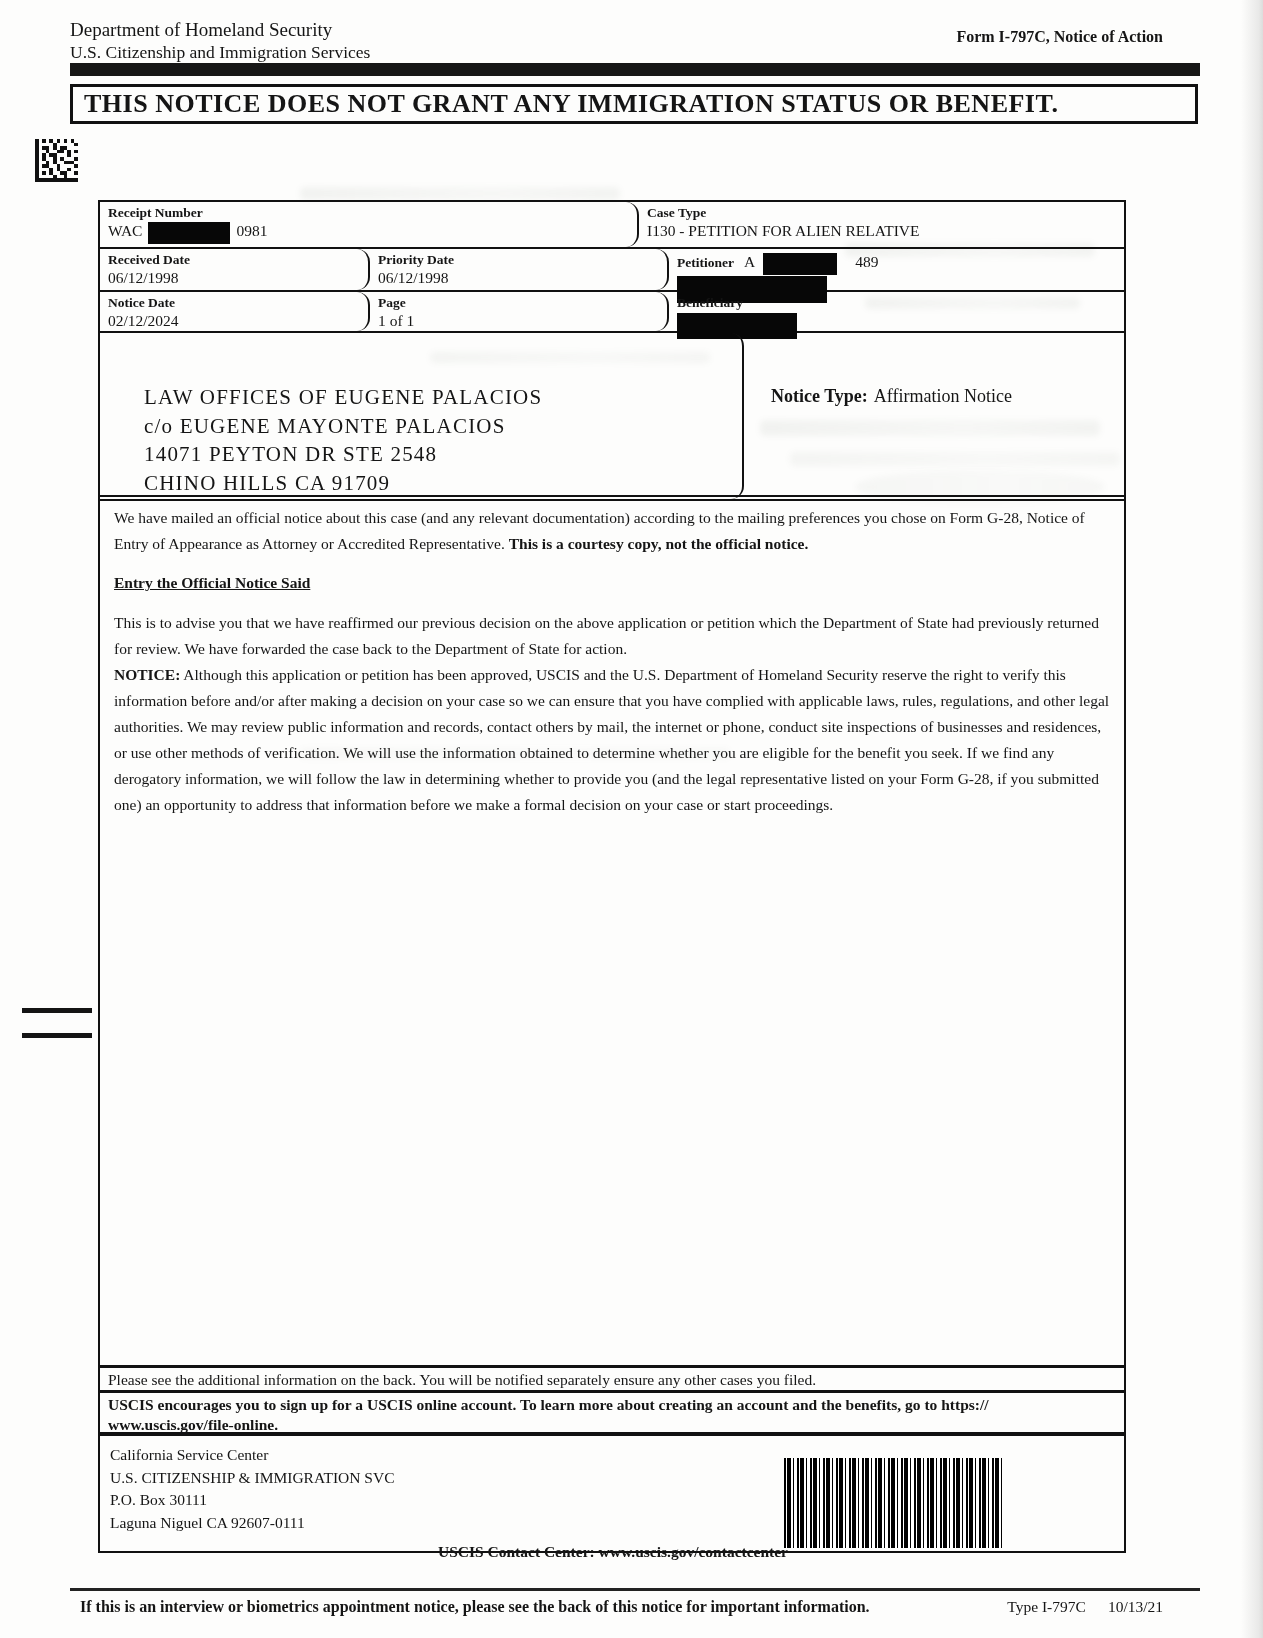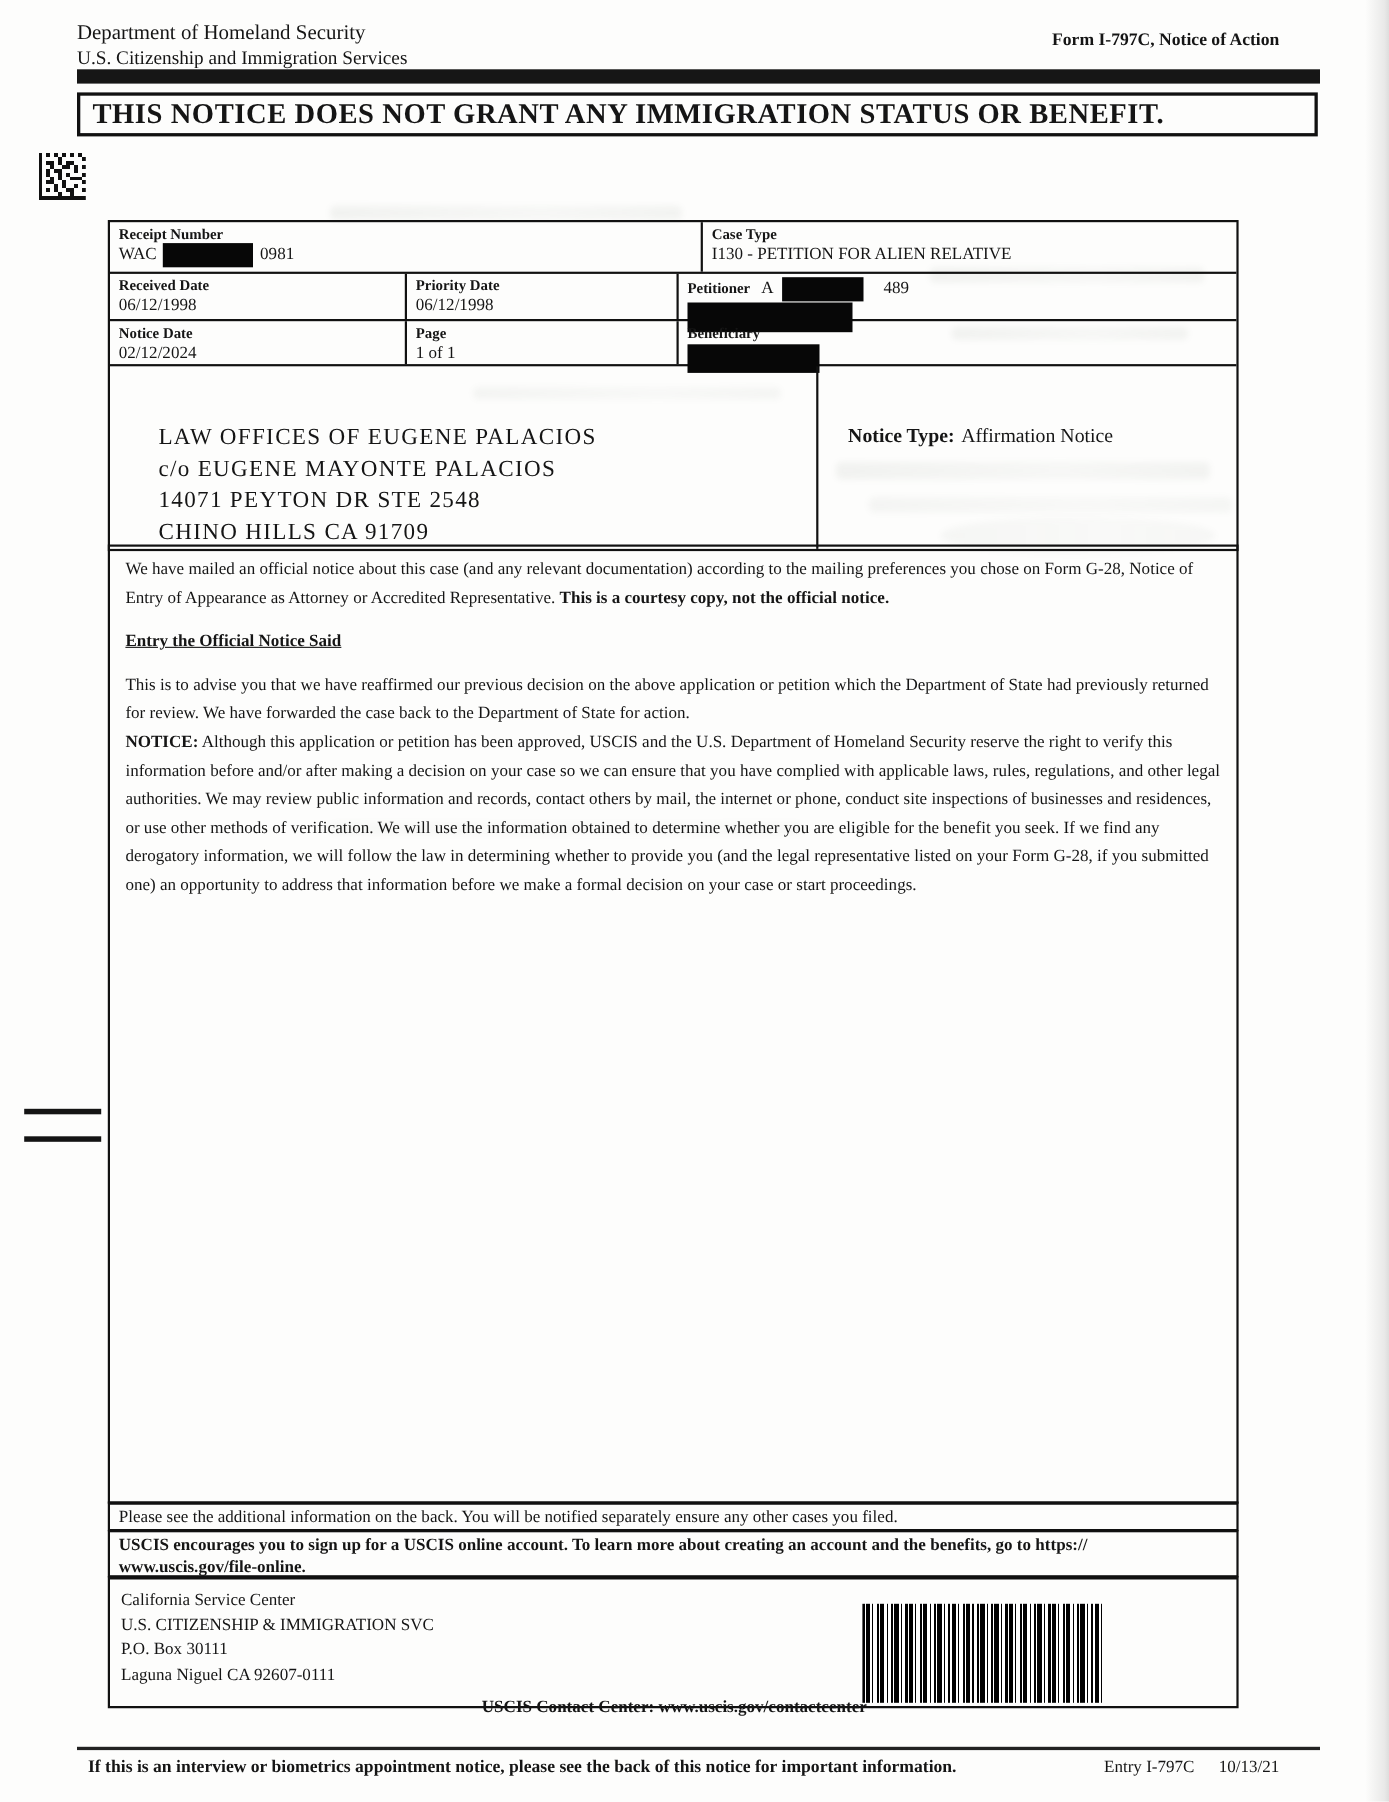--- a/index.html
+++ b/index.html
@@ -56,28 +56,28 @@
   
   .dmatrix{ position:absolute; left:35px; top:139px; width:43px; height:43px; }
 
   
   .case-table{
     position:absolute; left:98px; top:200px; width:1028px;
     border:2px solid #111; background:transparent;
   }
   .tr{ display:flex; }
   .tr + .tr{ border-top:2px solid #111; }
-  .td{ padding:3px 8px 2px 8px; position:relative; }
+  .td{ padding:3px 8px 2px 8px; position:relative;border-radius:13px; }
   .bdr{ border-right:2px solid #111; }
   .lbl{ font-size:13.5px; font-weight:bold; display:block; line-height:16px; }
   .val{ font-size:15.5px; line-height:19px; }
   .tr1{ height:45px; } .tr1 .tdA{ width:539px; } .tr1 .tdB{ flex:1; }
   .tr2{ height:43px; } .tr3{ height:41px; }
   .tr2 .tdA,.tr3 .tdA{ width:270px; }
-  .tr2 .tdB,.tr3 .tdB{ width:247px; }
+  .tr2 .tdB,.tr3 .tdB{ width:299px; }
   .tr2 .tdC,.tr3 .tdC{ flex:1; }
   .tr4{ height:168px; } .tr4 .tdA{ width:644px; } .tr4 .tdB{ flex:1; }
 
   .redact{ background:#070707; display:inline-block; vertical-align:middle; }
   .rd-receipt{ width:82px; height:22px; margin:0 6px -2px 6px; }
   .rd-anum{ width:74px; height:22px; margin:0 8px -2px 8px; }
   .rd-line{ display:block; width:150px; height:27px; margin-top:3px; }
   .rd-benef{ display:block; width:120px; height:26px; margin-top:2px; }
 
   .inline-lbl{ font-size:13.5px; font-weight:bold; }
@@ -257,16 +257,16 @@
     <span class="contact-bold">USCIS Contact Center: www.uscis.gov/contactcenter</span>
     <div class="barcode1d"></div>
   </div>
 
   <div class="margin-mark m1"></div>
   <div class="margin-mark m2"></div>
 
   <div class="footer-rule"></div>
   <div class="footer-note">If this is an interview or biometrics appointment notice, please see the back of this notice for important information.</div>
   <div class="footer-form">
-    <span>Entry I-797C</span><span class="rev">10/13/21</span>
+    <span>Type I-797C</span><span class="rev">10/13/21</span>
   </div>
 
 </div>
 
 </body></html>

